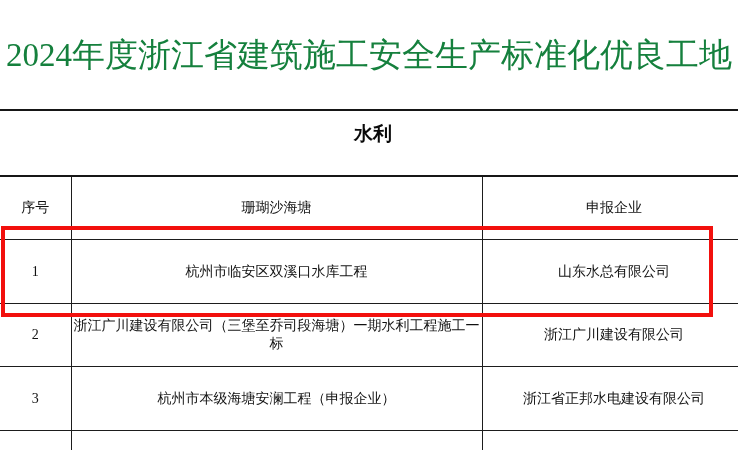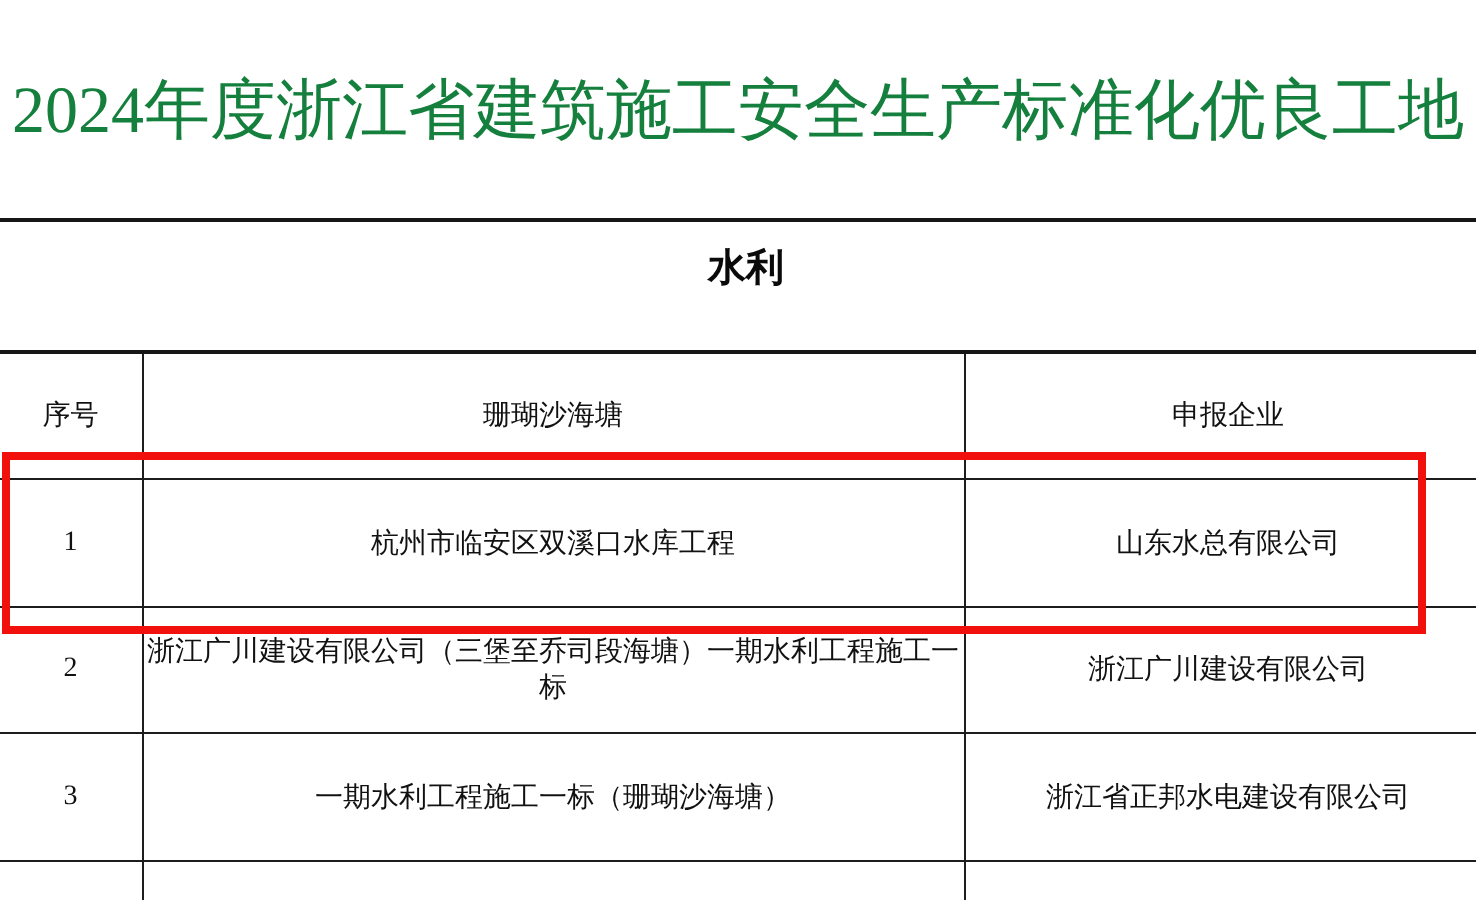--- a/index.html
+++ b/index.html
@@ -120,21 +120,21 @@
           <td>杭州市临安区双溪口水库工程</td>
           <td>山东水总有限公司</td>
         </tr>
         <tr class="r1">
           <td>2</td>
           <td>浙江广川建设有限公司（三堡至乔司段海塘）一期水利工程施工一标</td>
           <td>浙江广川建设有限公司</td>
         </tr>
         <tr class="r2">
           <td>3</td>
-          <td>一期水利工程施工一标（珊瑚沙海塘）</td>
+          <td>杭州市本级海塘安澜工程（申报企业）</td>
           <td>浙江省正邦水电建设有限公司</td>
         </tr>
         <tr class="partial-row">
           <td></td>
           <td></td>
           <td></td>
         </tr>
       </tbody>
   </table>
 

